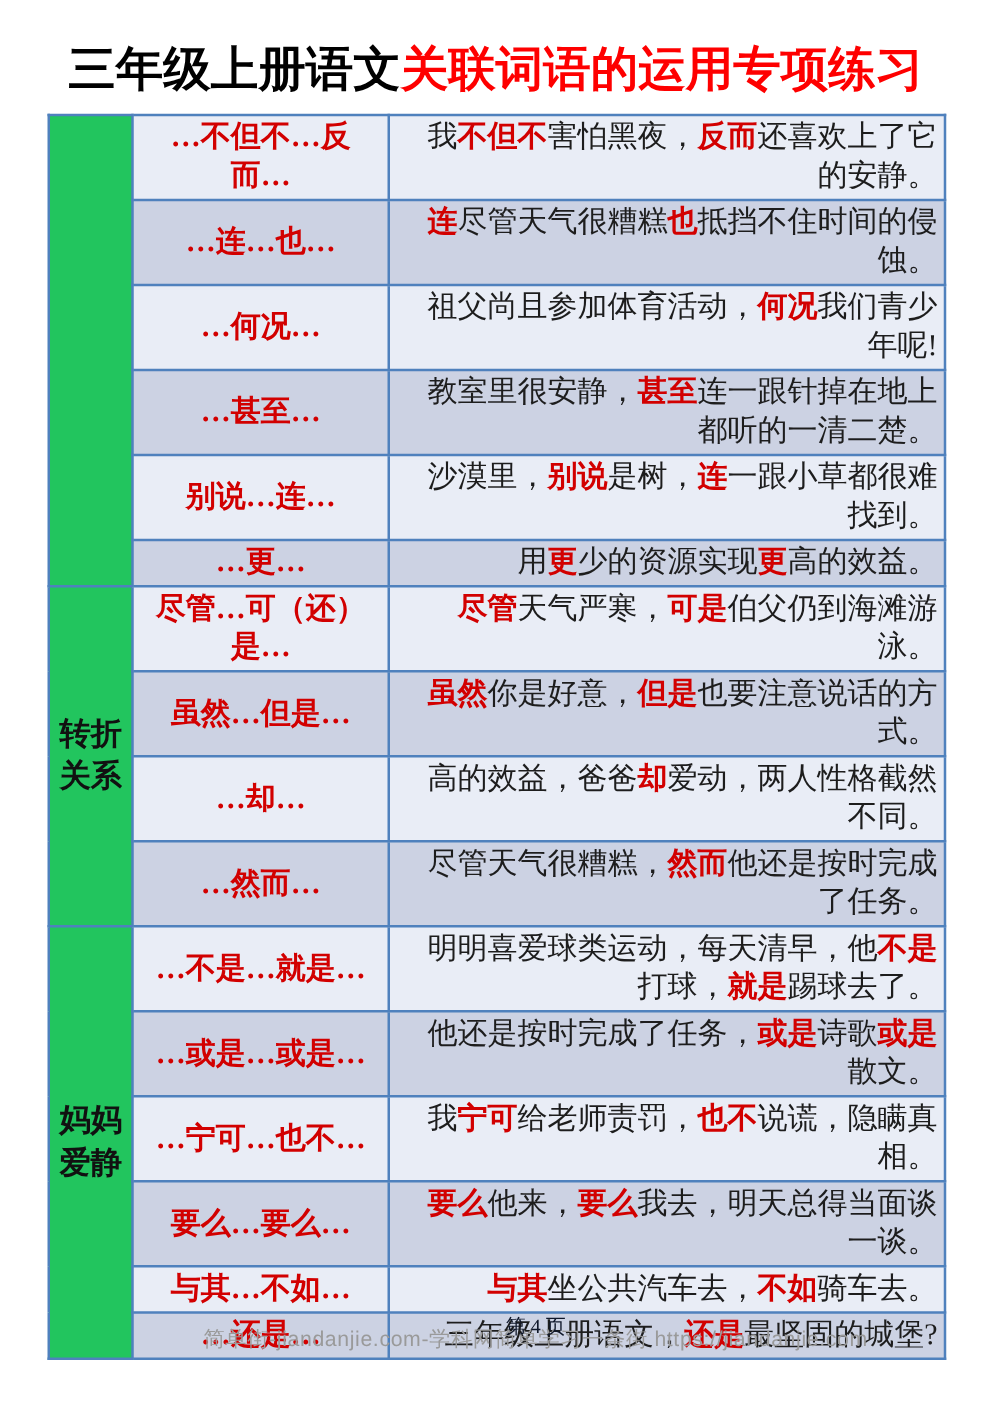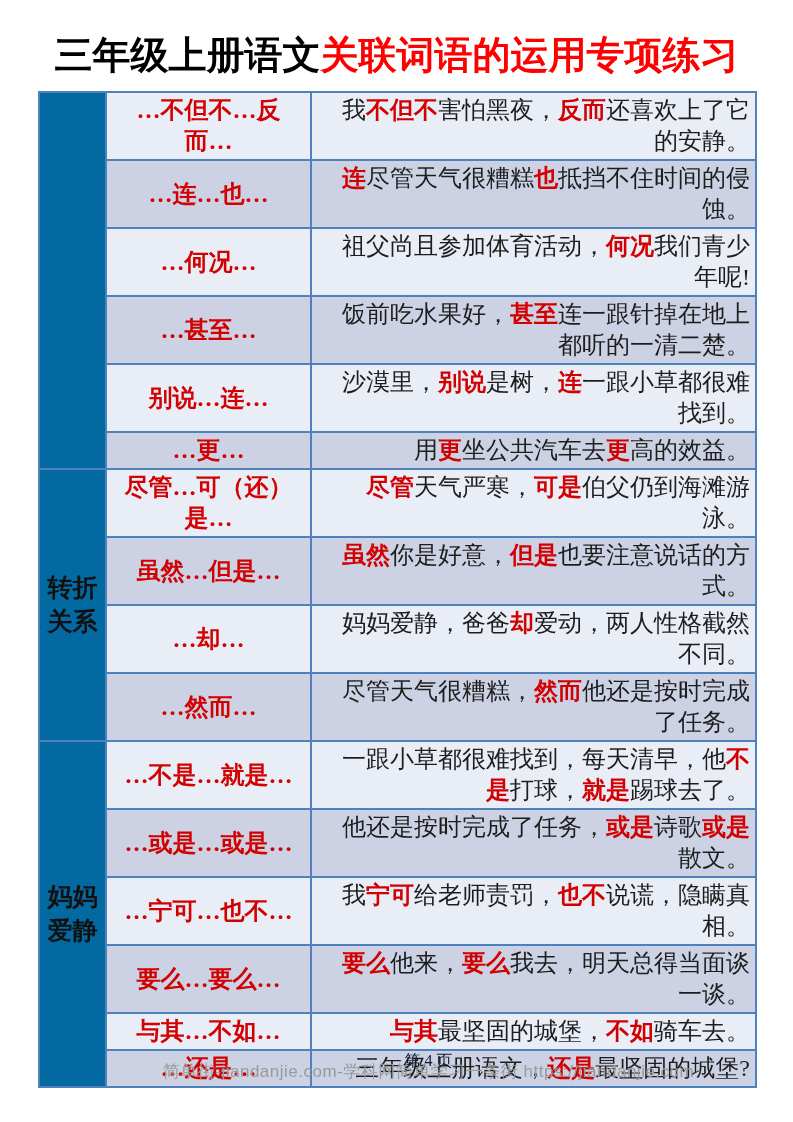--- a/index.html
+++ b/index.html
@@ -30,21 +30,21 @@
   }
   table.worksheet td {
     border: 2px solid #4f81bd;
     vertical-align: middle;
   }
   col.c-cat { width: 67px; }
   col.c-pattern { width: 205px; }
   col.c-example { width: 445px; }
 
   td.cat-cell {
-    background: #0369a1;
+    background: #22c55e;
     font-size: 25px;
     font-weight: bold;
     color: #111111;
     text-align: center;
     line-height: 34px;
     padding: 2px 7px;
   }
   td.pattern-cell {
     font-size: 24px;
     font-weight: bold;
@@ -111,67 +111,67 @@
       <tr class="band-dark">
         <td class="pattern-cell">…连…也…</td>
         <td class="example-cell"><span class="red">连</span><span>尽管天气很糟糕</span><span class="red">也</span><span>抵挡不住时间的侵蚀。</span></td>
       </tr>
       <tr class="band-light">
         <td class="pattern-cell">…何况…</td>
         <td class="example-cell"><span>祖父尚且参加体育活动，</span><span class="red">何况</span><span>我们青少年呢!</span></td>
       </tr>
       <tr class="band-dark">
         <td class="pattern-cell">…甚至…</td>
-        <td class="example-cell"><span>饭前吃水果好，</span><span class="red">甚至</span><span>连一跟针掉在地上都听的一清二楚。</span></td>
+        <td class="example-cell"><span>教室里很安静，</span><span class="red">甚至</span><span>连一跟针掉在地上都听的一清二楚。</span></td>
       </tr>
       <tr class="band-light">
         <td class="pattern-cell">别说…连…</td>
         <td class="example-cell"><span>沙漠里，</span><span class="red">别说</span><span>是树，</span><span class="red">连</span><span>一跟小草都很难找到。</span></td>
       </tr>
       <tr class="band-dark">
         <td class="pattern-cell">…更…</td>
-        <td class="example-cell"><span>用</span><span class="red">更</span><span>坐公共汽车去</span><span class="red">更</span><span>高的效益。</span></td>
+        <td class="example-cell"><span>用</span><span class="red">更</span><span>少的资源实现</span><span class="red">更</span><span>高的效益。</span></td>
       </tr>
       <tr class="band-light">
         <td class="cat-cell" rowspan="4">转折关系</td>
         <td class="pattern-cell">尽管…可（还）是…</td>
         <td class="example-cell"><span class="red">尽管</span><span>天气严寒，</span><span class="red">可是</span><span>伯父仍到海滩游泳。</span></td>
       </tr>
       <tr class="band-dark">
         <td class="pattern-cell">虽然…但是…</td>
         <td class="example-cell"><span class="red">虽然</span><span>你是好意，</span><span class="red">但是</span><span>也要注意说话的方式。</span></td>
       </tr>
       <tr class="band-light">
         <td class="pattern-cell">…却…</td>
-        <td class="example-cell"><span>妈妈爱静，爸爸</span><span class="red">却</span><span>爱动，两人性格截然不同。</span></td>
+        <td class="example-cell"><span>高的效益，爸爸</span><span class="red">却</span><span>爱动，两人性格截然不同。</span></td>
       </tr>
       <tr class="band-dark">
         <td class="pattern-cell">…然而…</td>
         <td class="example-cell"><span>尽管天气很糟糕，</span><span class="red">然而</span><span>他还是按时完成了任务。</span></td>
       </tr>
       <tr class="band-light">
         <td class="cat-cell" rowspan="6">妈妈爱静</td>
         <td class="pattern-cell">…不是…就是…</td>
-        <td class="example-cell"><span>一跟小草都很难找到，每天清早，他</span><span class="red">不是</span><span>打球，</span><span class="red">就是</span><span>踢球去了。</span></td>
+        <td class="example-cell"><span>明明喜爱球类运动，每天清早，他</span><span class="red">不是</span><span>打球，</span><span class="red">就是</span><span>踢球去了。</span></td>
       </tr>
       <tr class="band-dark">
         <td class="pattern-cell">…或是…或是…</td>
         <td class="example-cell"><span>他还是按时完成了任务，</span><span class="red">或是</span><span>诗歌</span><span class="red">或是</span><span>散文。</span></td>
       </tr>
       <tr class="band-light">
         <td class="pattern-cell">…宁可…也不…</td>
         <td class="example-cell"><span>我</span><span class="red">宁可</span><span>给老师责罚，</span><span class="red">也不</span><span>说谎，隐瞒真相。</span></td>
       </tr>
       <tr class="band-dark">
         <td class="pattern-cell">要么…要么…</td>
         <td class="example-cell"><span class="red">要么</span><span>他来，</span><span class="red">要么</span><span>我去，明天总得当面谈一谈。</span></td>
       </tr>
       <tr class="band-light">
         <td class="pattern-cell">与其…不如…</td>
-        <td class="example-cell"><span class="red">与其</span><span>最坚固的城堡，</span><span class="red">不如</span><span>骑车去。</span></td>
+        <td class="example-cell"><span class="red">与其</span><span>坐公共汽车去，</span><span class="red">不如</span><span>骑车去。</span></td>
       </tr>
       <tr class="band-dark">
         <td class="pattern-cell">…还是…</td>
         <td class="example-cell"><span>三年级上册语文，</span><span class="red">还是</span><span>最坚固的城堡?</span></td>
       </tr>
     </tbody>
 </table>
 
 <div class="footer">
   <div class="watermark">简单街-jiandanjie.com-学科网简单学习一条街 https://jiandanjie.com</div>

